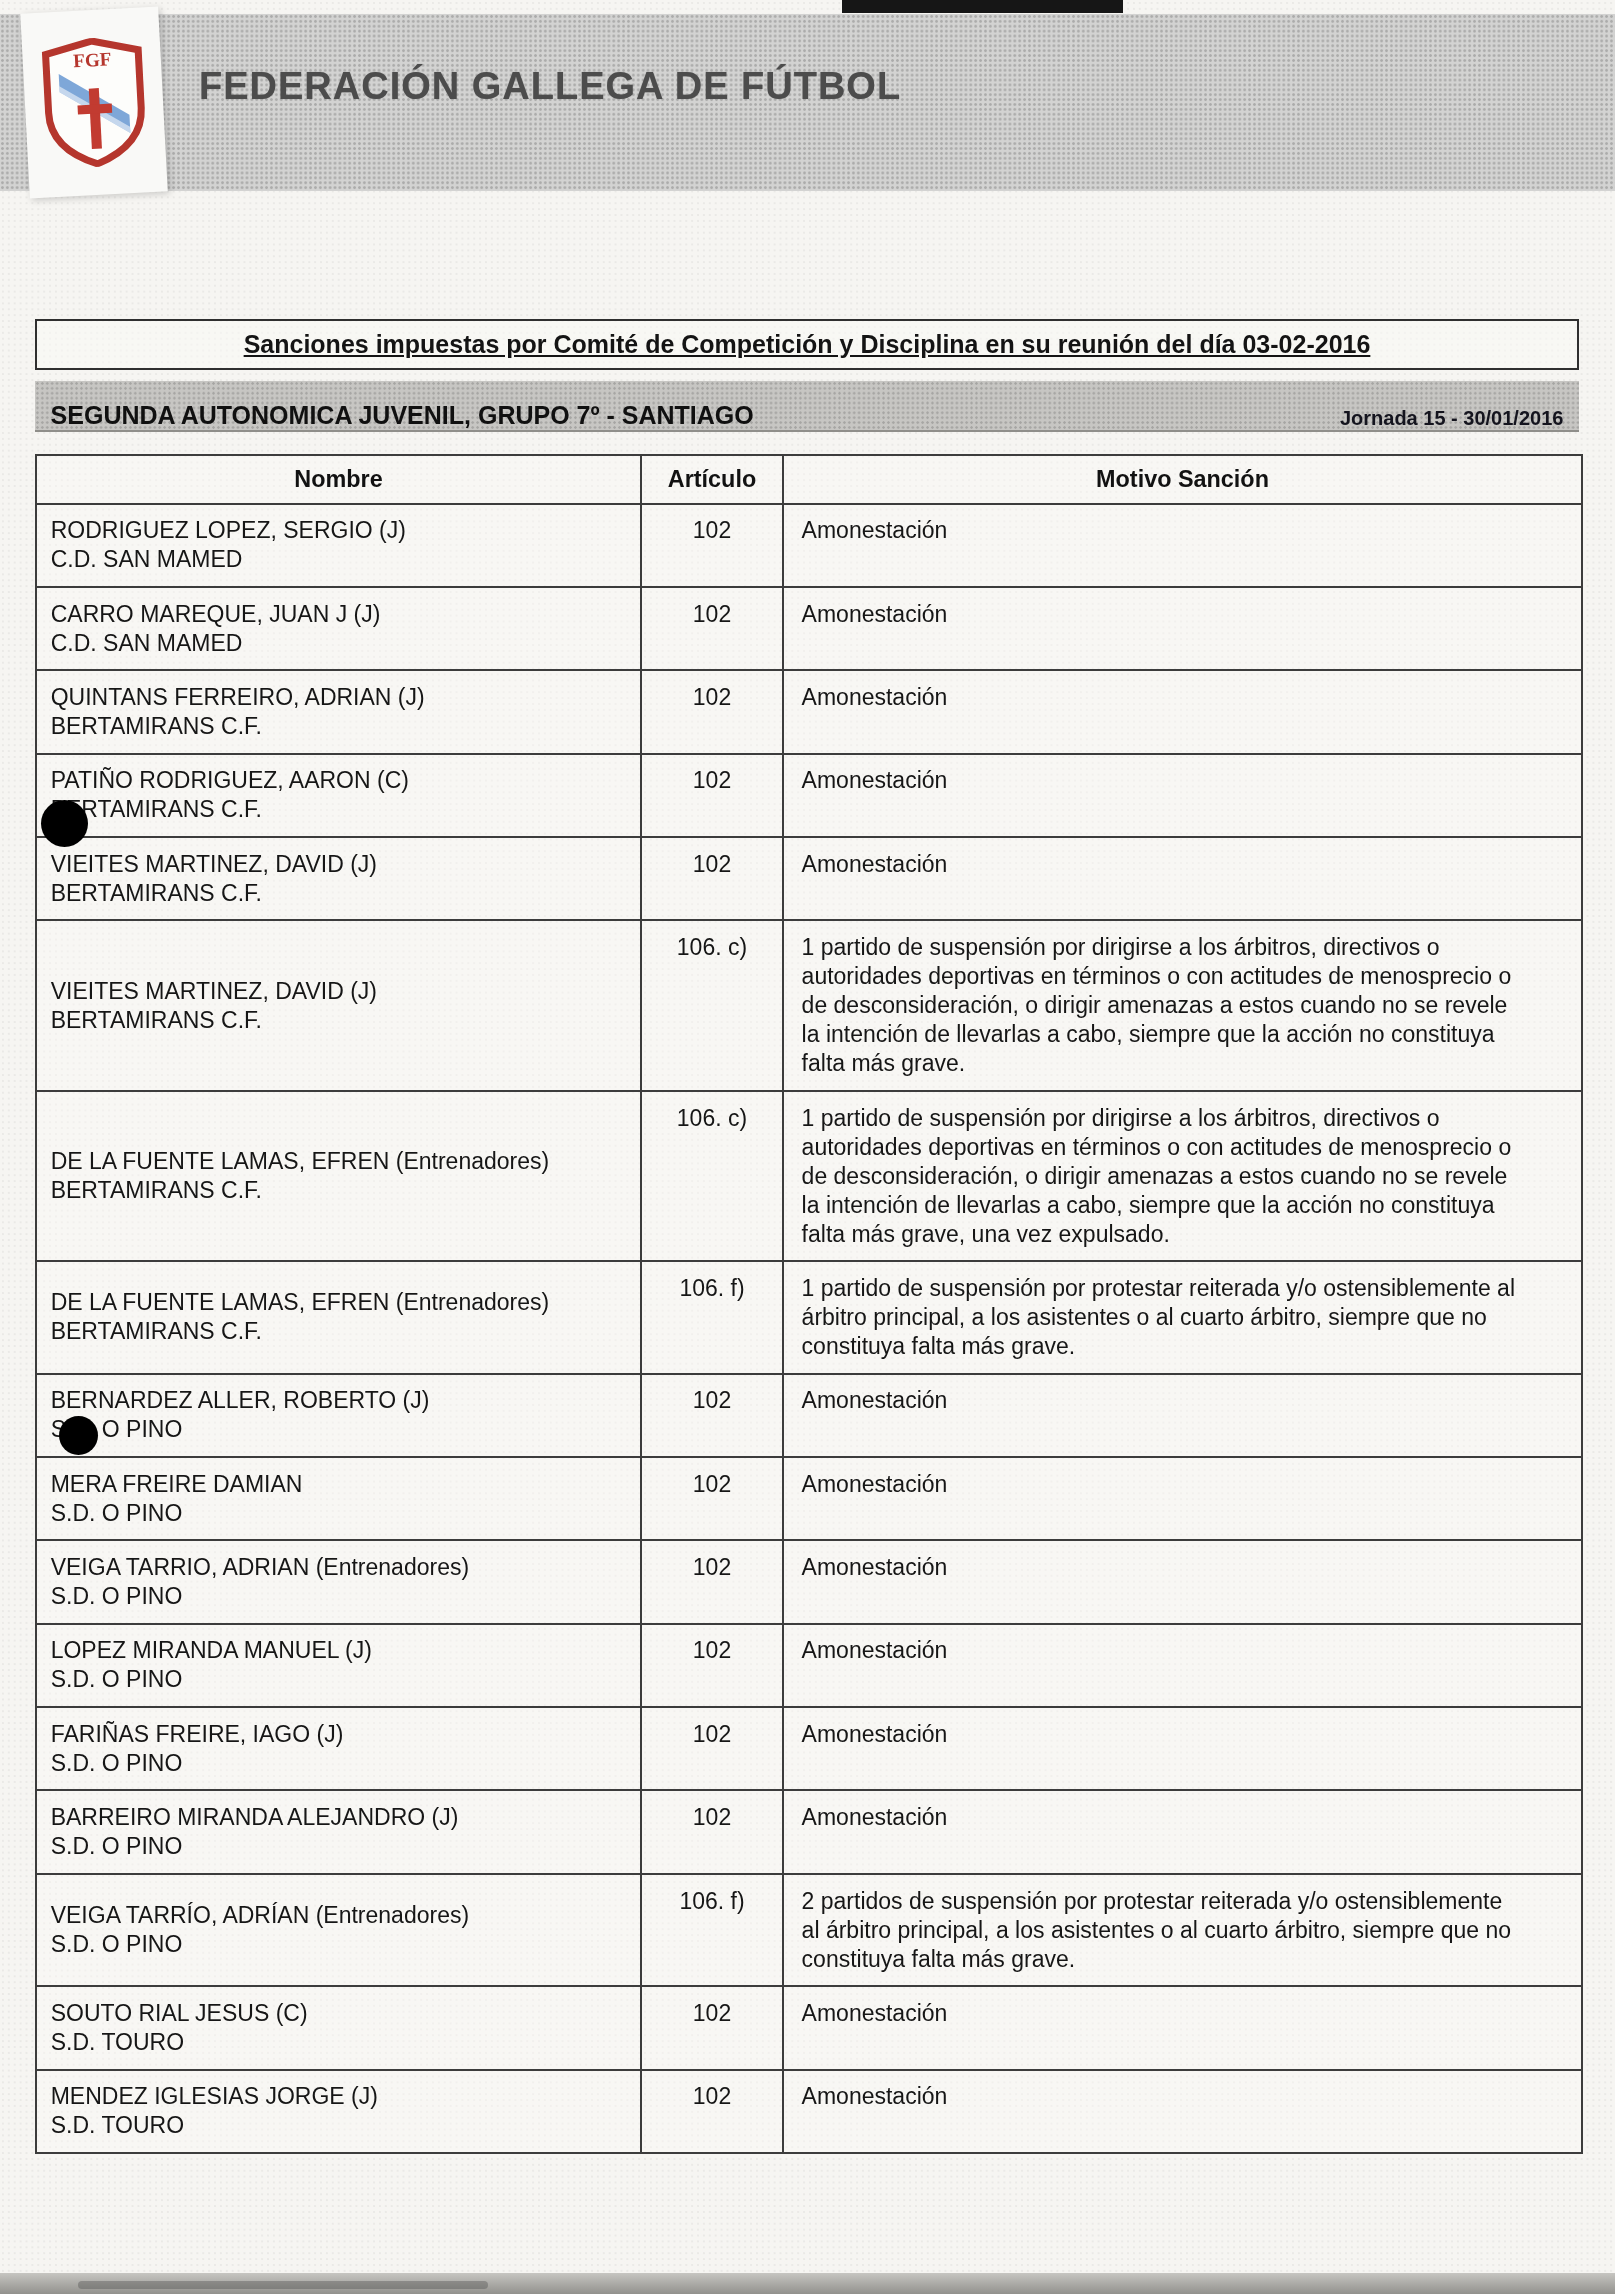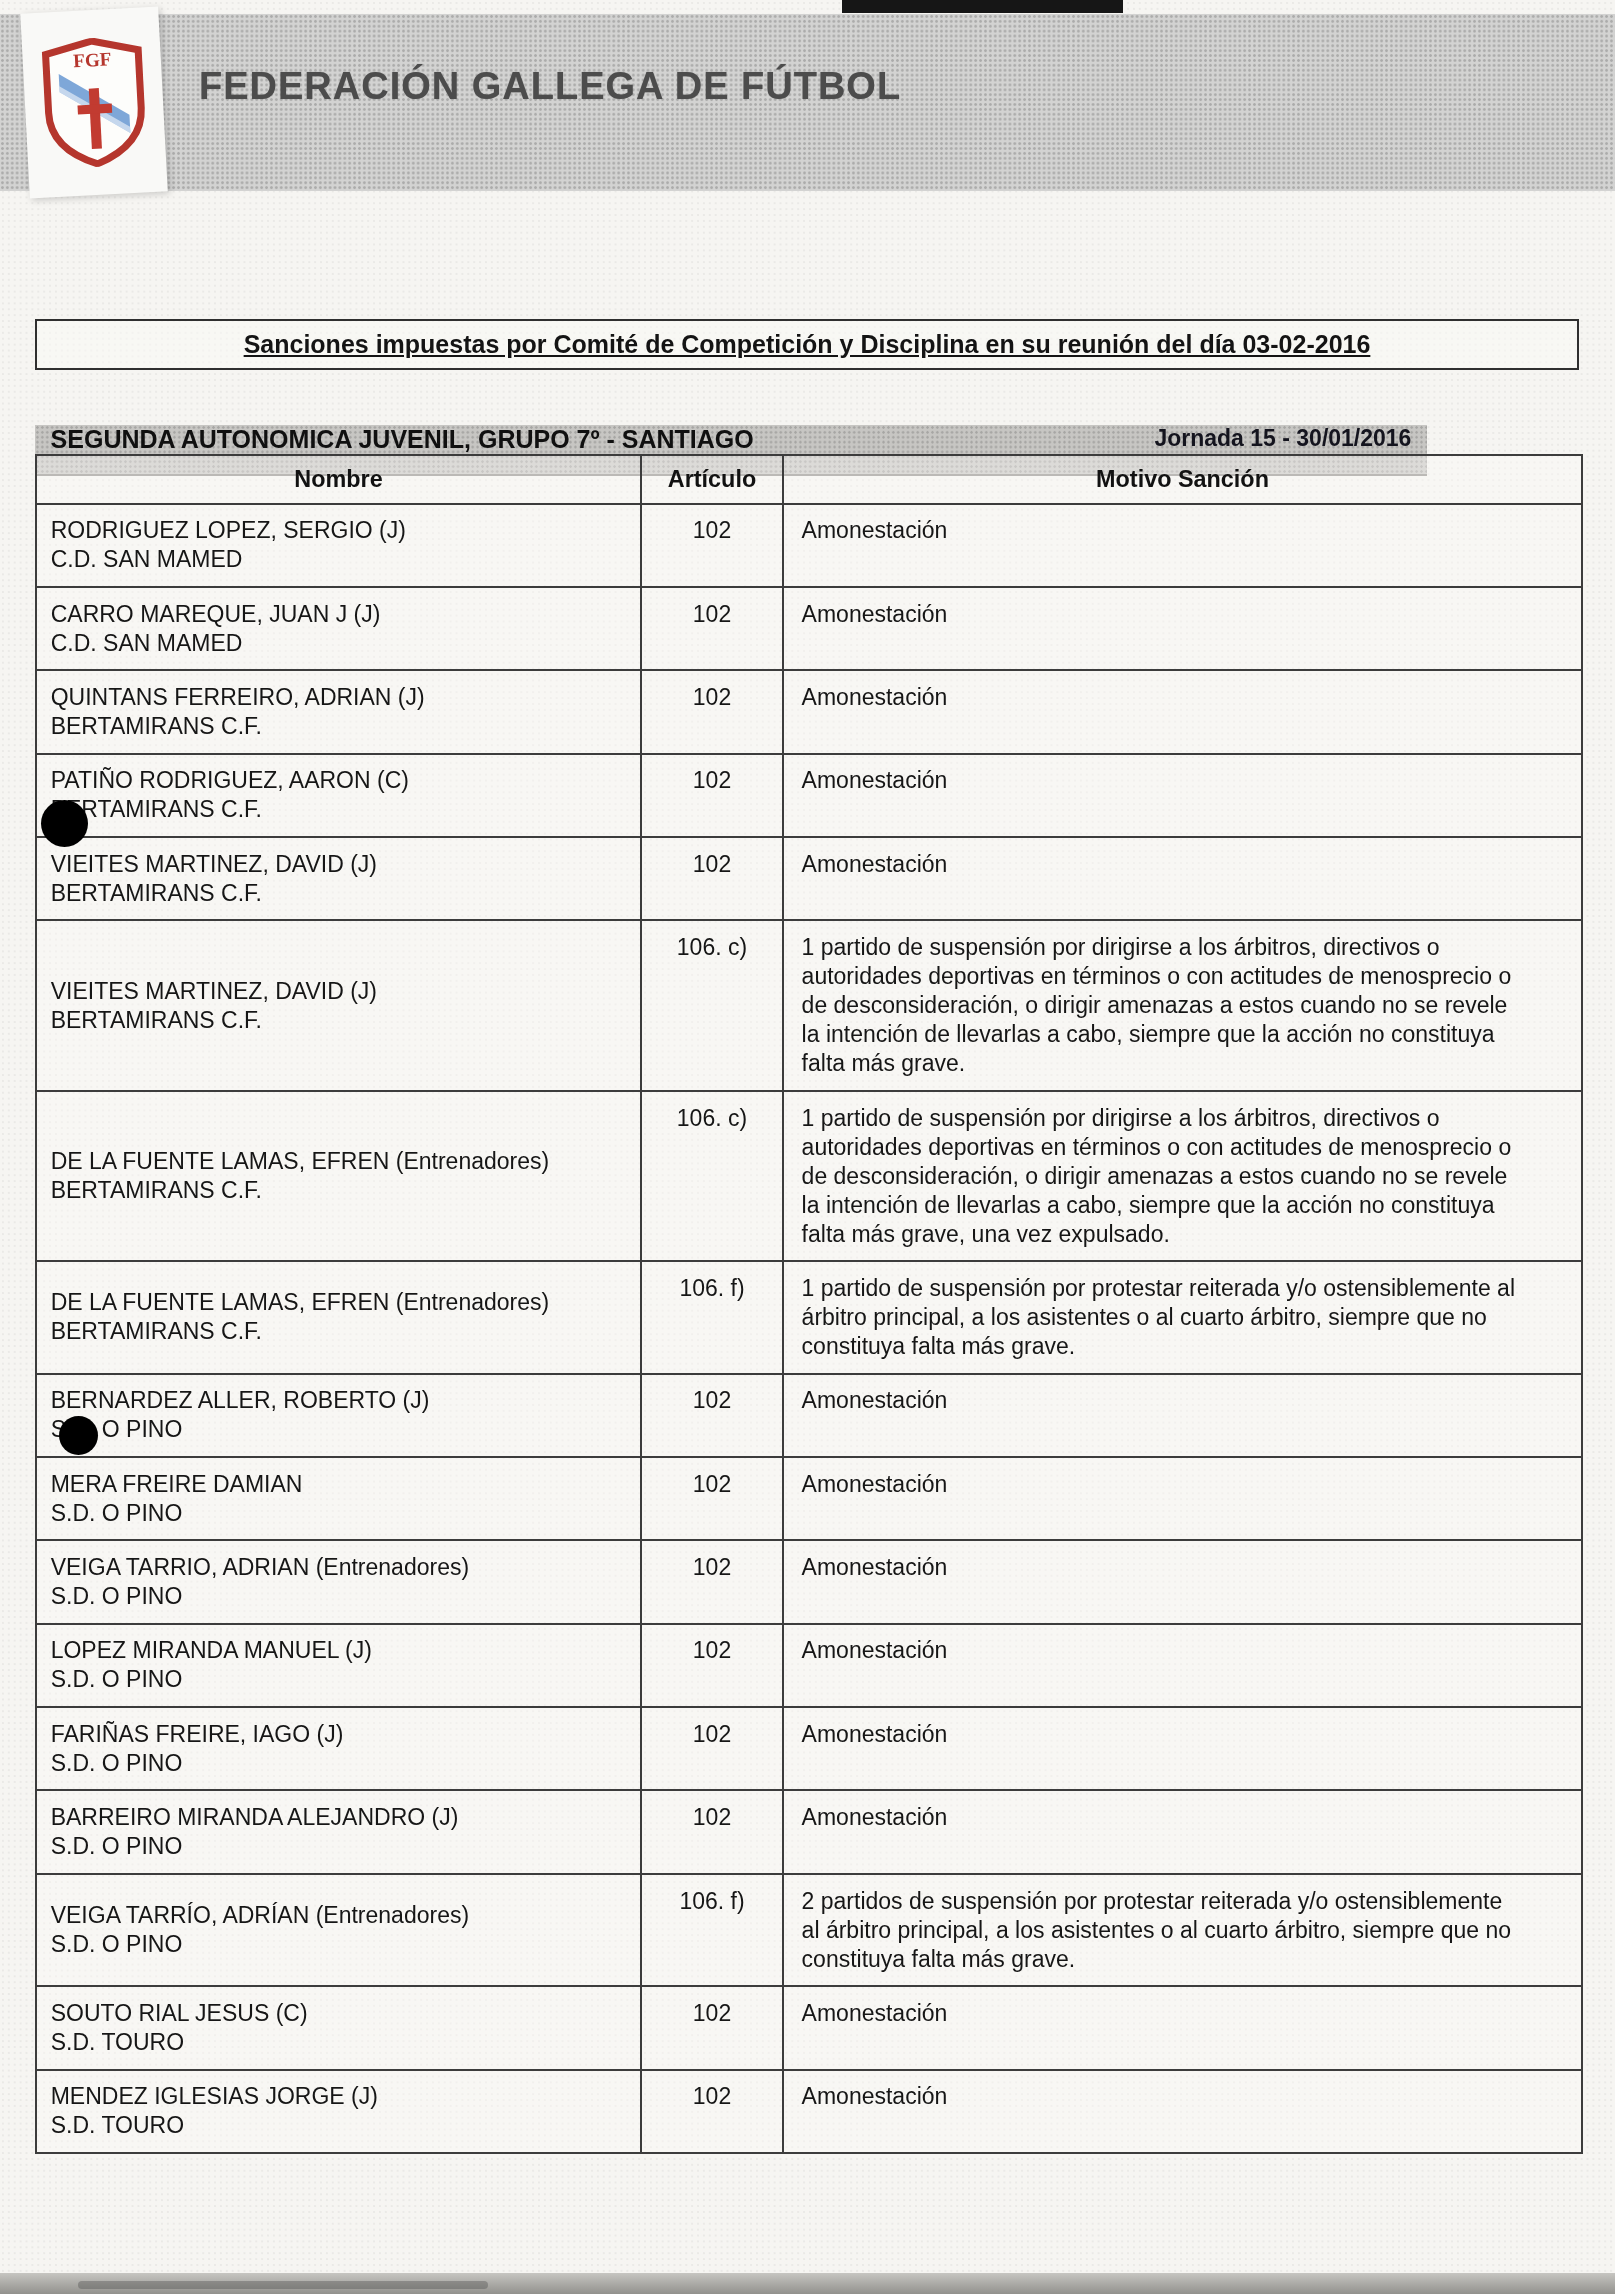--- a/index.html
+++ b/index.html
@@ -59,32 +59,31 @@
     display: flex; align-items: center; justify-content: center;
     background: rgba(250,249,246,0.55);
   }
   .title-text {
     font-weight: bold; font-size: 25px; color: #141414;
     text-decoration: underline;
   }
 
   
   .comp-bar {
-    position: absolute; left: 35px; top: 381px; width: 1392px; height: 51px;
+    position: absolute; left: 35px; top: 381px; width: 1544px; height: 51px;
     box-sizing: border-box;
     background-color: #c7c6c3;
     background-image: radial-gradient(rgba(70,70,70,0.25) 1px, transparent 1.5px);
     background-size: 4.9px 4.9px;
     border-bottom: 2.9px solid #8f8e8a;
-    display: flex; align-items: flex-start; justify-content: space-between;
+    display: flex; align-items: flex-end; justify-content: space-between;
     padding: 0 15.6px;
-    margin-top: 44px;
   }
   .comp-left  { font-weight: bold; font-size: 25px; color: #101010; }
-  .comp-right { font-weight: bold; font-size: 23px; color: #14141e; }
+  .comp-right { font-weight: bold; font-size: 20px; color: #14141e; }
 
   
   table.sanctions {
     position: absolute; left: 35px; top: 454px; width: 1546px;
     border-collapse: collapse; table-layout: fixed;
     font-size: 23px;
     background: rgba(252,251,248,0.4);
   }
   table.sanctions th, table.sanctions td {
     border: 2px solid #3c3c3c;

